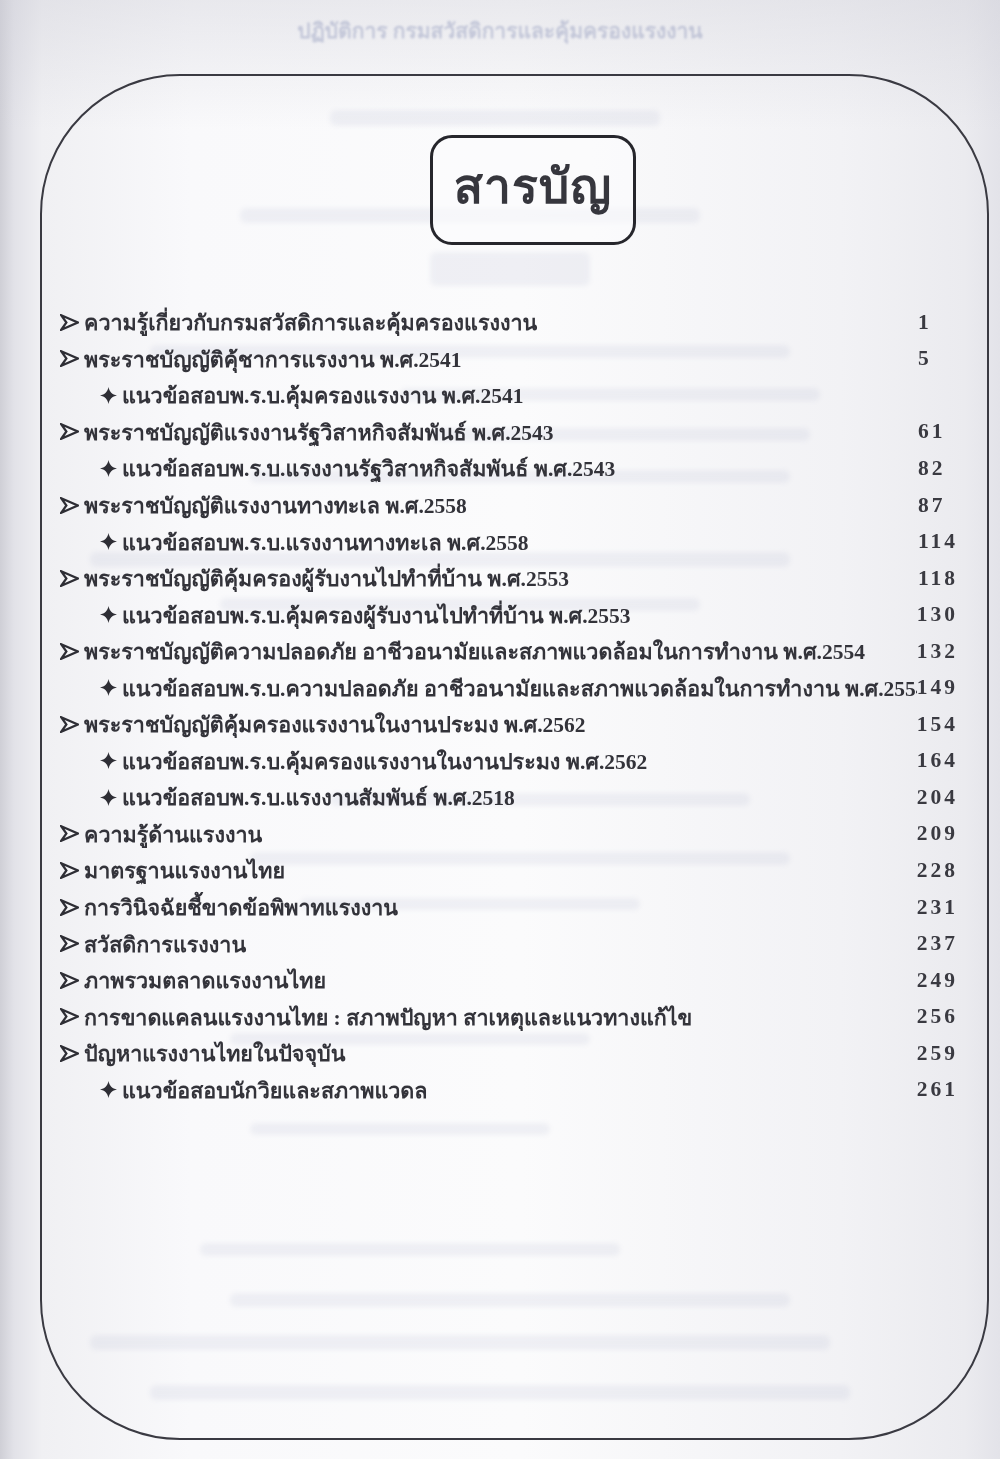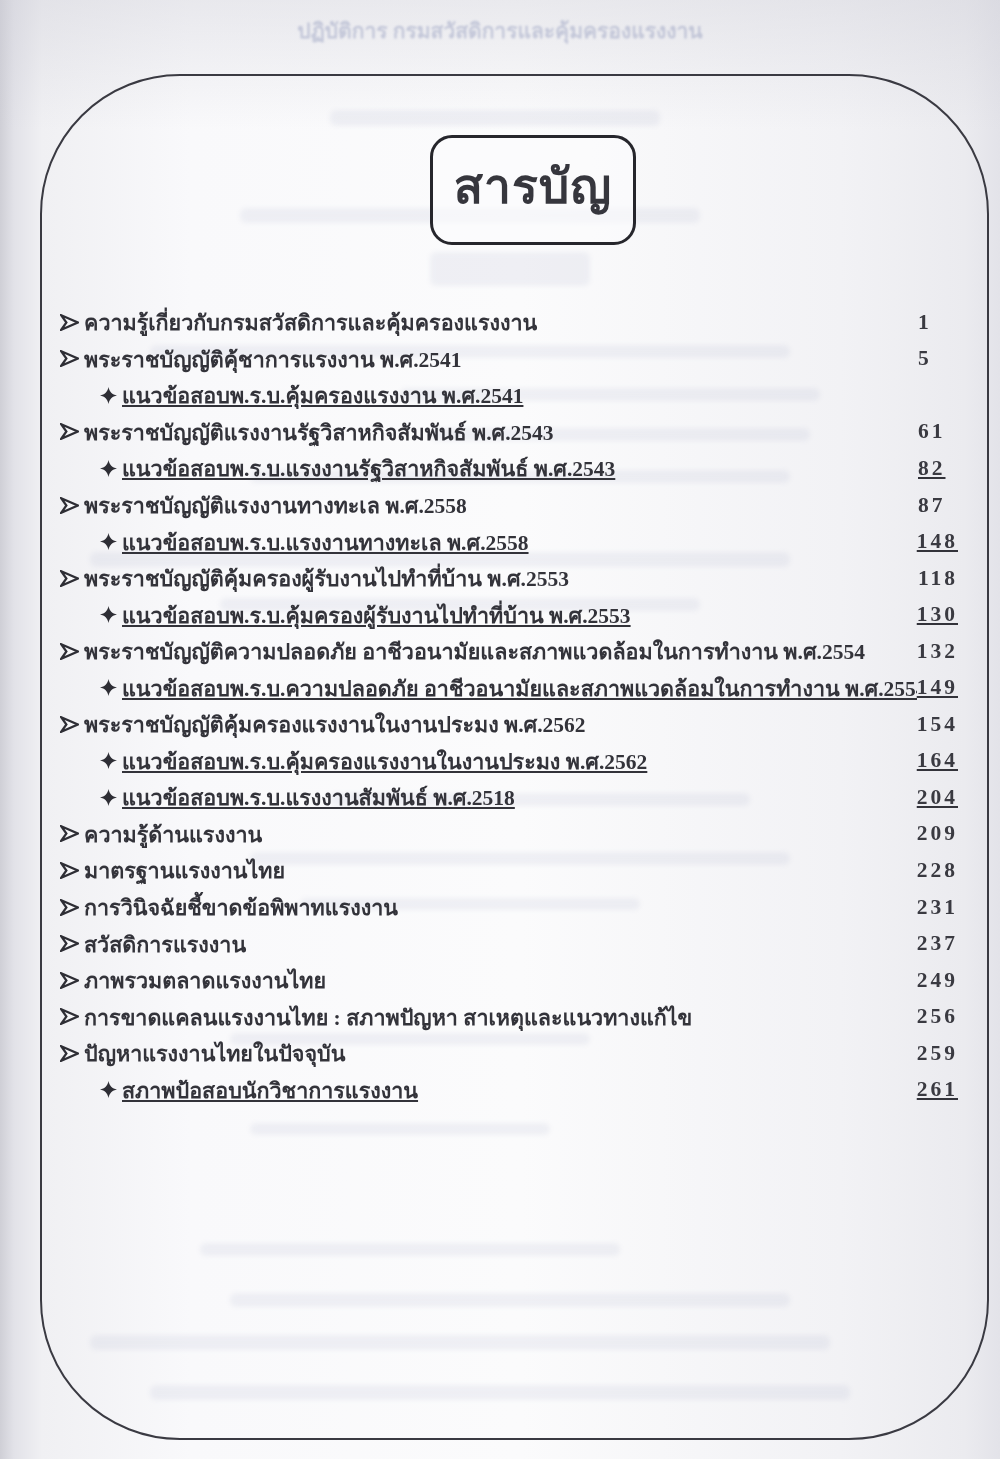--- a/index.html
+++ b/index.html
@@ -53,21 +53,21 @@
     font-size:21.5px;font-weight:bold;color:#33333a;
     white-space:nowrap;
   }
   .row .bullet{
     display:inline-flex;align-items:center;flex:0 0 auto;
     margin-right:5px;
   }
   .row .b-main,.row .b-sub{display:none;}
   .lvl-main .b-main{display:inline-block;}
   .lvl-sub .b-sub{display:inline-block;}
-  .lvl-sub{padding-left:40px;text-decoration:underline;}
+  .lvl-sub{padding-left:40px;}
   .row .txt{flex:1 1 auto;overflow:hidden;}
   .row .num{
     flex:0 0 40px;text-align:left;letter-spacing:3px;
     color:#3a3a41;
   }
 </style>
 </head>
 <body>
 
 <div class="page">
@@ -168,21 +168,21 @@
   </div>
 
   <div class="row lvl-sub">
     <span class="bullet">
 
       <svg class="b-sub" width="17" height="17" viewBox="0 0 16 16">
         <path d="M8,0 C8.9,4.6 11.4,7.1 16,8 C11.4,8.9 8.9,11.4 8,16 C7.1,11.4 4.6,8.9 0,8 C4.6,7.1 7.1,4.6 8,0 Z" fill="#2e2e35"></path>
       </svg>
     </span>
     <span class="txt">แนวข้อสอบพ.ร.บ.แรงงานทางทะเล พ.ศ.2558</span>
-    <span class="num">148</span>
+    <span class="num">114</span>
   </div>
 
   <div class="row lvl-main">
     <span class="bullet">
       <svg class="b-main" width="19" height="17" viewBox="0 0 19 17">
         <path d="M1.2,1.2 L17.8,8.5 L1.2,15.8 L6.4,8.5 Z" fill="#f7f7f9" stroke="#2e2e35" stroke-width="2.2" stroke-linejoin="miter"></path>
       </svg>
 
     </span>
     <span class="txt">พระราชบัญญัติคุ้มครองผู้รับงานไปทำที่บ้าน พ.ศ.2553</span>
@@ -333,18 +333,18 @@
     <span class="num">259</span>
   </div>
 
   <div class="row lvl-sub">
     <span class="bullet">
 
       <svg class="b-sub" width="17" height="17" viewBox="0 0 16 16">
         <path d="M8,0 C8.9,4.6 11.4,7.1 16,8 C11.4,8.9 8.9,11.4 8,16 C7.1,11.4 4.6,8.9 0,8 C4.6,7.1 7.1,4.6 8,0 Z" fill="#2e2e35"></path>
       </svg>
     </span>
-    <span class="txt">สภาพป้อสอบนักวิชาการแรงงาน</span>
+    <span class="txt">แนวข้อสอบนักวิยและสภาพแวดล</span>
     <span class="num">261</span>
   </div>
 
 </div>
 </div>
 
 </body></html>

